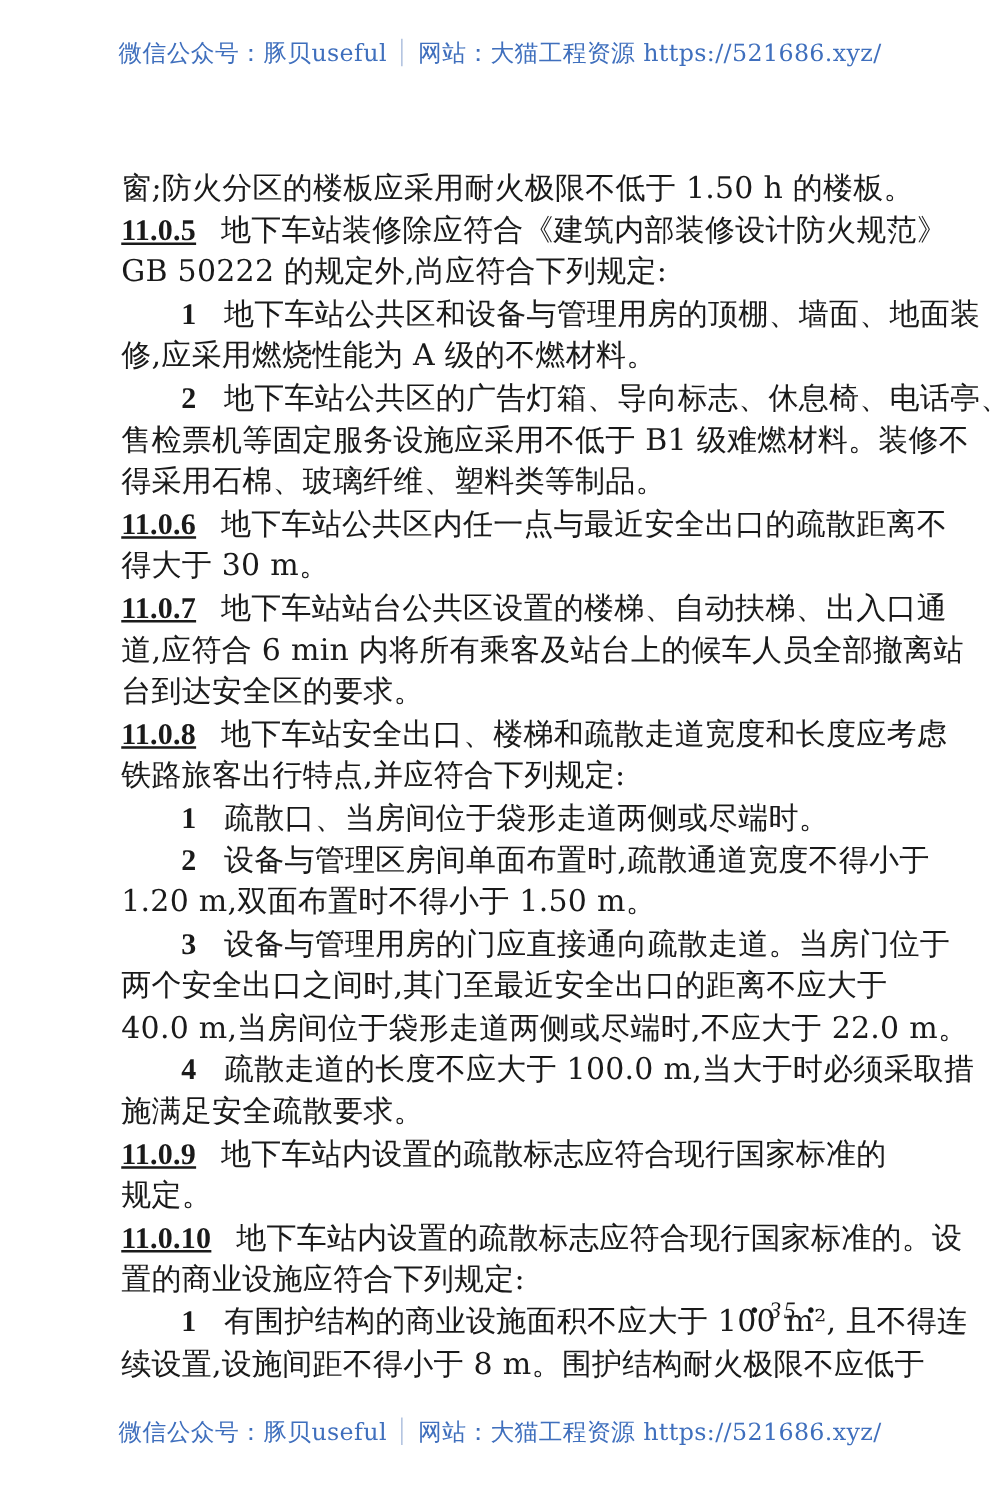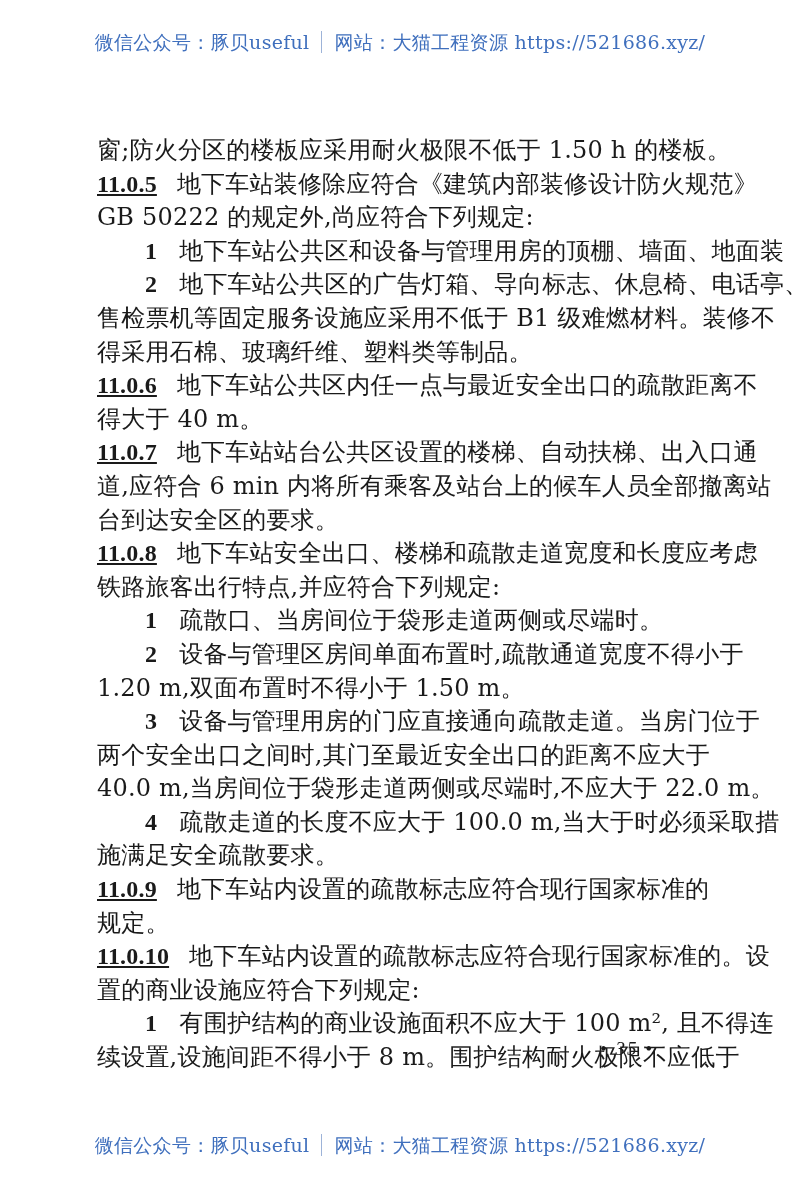--- a/index.html
+++ b/index.html
@@ -36,25 +36,26 @@
 
 <div class="watermark wm-top">
   <span class="cjk">微信公众号：豚贝useful</span><span class="sep"></span><span class="cjk">网站：大猫工程资源 https://521686.xyz/</span>
 </div>
 
 <div class="content" id="content">
     <div class="line last"><span>窗;防火分区的楼板应采用耐火极限不低于 1.50 h 的楼板。</span></div>
     <div class="line"><span class="clause-num">11.0.5</span><span>地下车站装修除应符合《建筑内部装修设计防火规范》</span></div>
     <div class="line last"><span>GB 50222 的规定外,尚应符合下列规定:</span></div>
     <div class="line indent"><span class="item-num">1</span><span>地下车站公共区和设备与管理用房的顶棚、墙面、地面装</span></div>
+    <div class="line last"><span>修,应采用燃烧性能为 A 级的不燃材料。</span></div>
     <div class="line indent"><span class="item-num">2</span><span>地下车站公共区的广告灯箱、导向标志、休息椅、电话亭、</span></div>
     <div class="line"><span>售检票机等固定服务设施应采用不低于 B1 级难燃材料。装修不</span></div>
     <div class="line last"><span>得采用石棉、玻璃纤维、塑料类等制品。</span></div>
     <div class="line"><span class="clause-num">11.0.6</span><span>地下车站公共区内任一点与最近安全出口的疏散距离不</span></div>
-    <div class="line last"><span>得大于 40 m。</span></div>
+    <div class="line last"><span>得大于 30 m。</span></div>
     <div class="line"><span class="clause-num">11.0.7</span><span>地下车站站台公共区设置的楼梯、自动扶梯、出入口通</span></div>
     <div class="line"><span>道,应符合 6 min 内将所有乘客及站台上的候车人员全部撤离站</span></div>
     <div class="line last"><span>台到达安全区的要求。</span></div>
     <div class="line"><span class="clause-num">11.0.8</span><span>地下车站安全出口、楼梯和疏散走道宽度和长度应考虑</span></div>
     <div class="line last"><span>铁路旅客出行特点,并应符合下列规定:</span></div>
     <div class="line indent last"><span class="item-num">1</span><span>疏散口、当房间位于袋形走道两侧或尽端时。</span></div>
     <div class="line indent"><span class="item-num">2</span><span>设备与管理区房间单面布置时,疏散通道宽度不得小于</span></div>
     <div class="line last"><span>1.20 m,双面布置时不得小于 1.50 m。</span></div>
     <div class="line indent"><span class="item-num">3</span><span>设备与管理用房的门应直接通向疏散走道。当房门位于</span></div>
     <div class="line"><span>两个安全出口之间时,其门至最近安全出口的距离不应大于</span></div>

